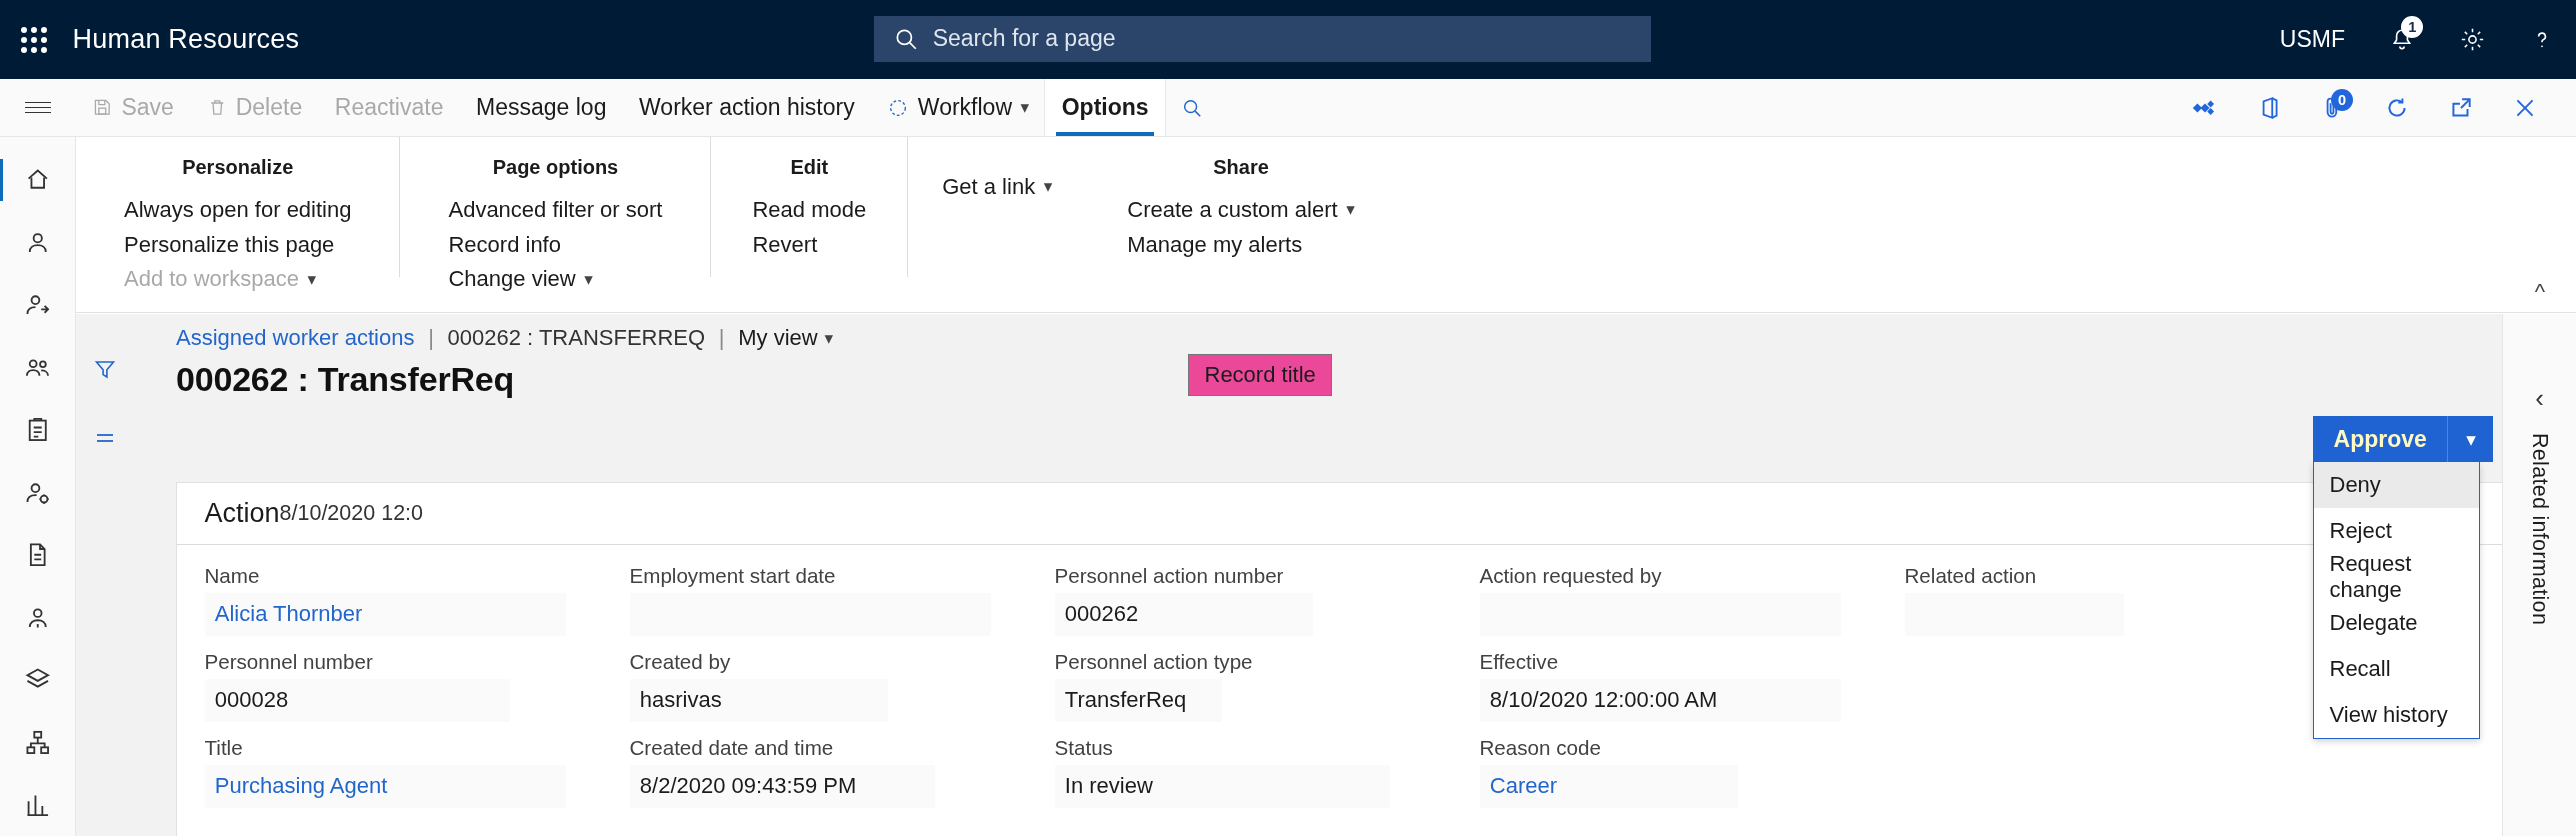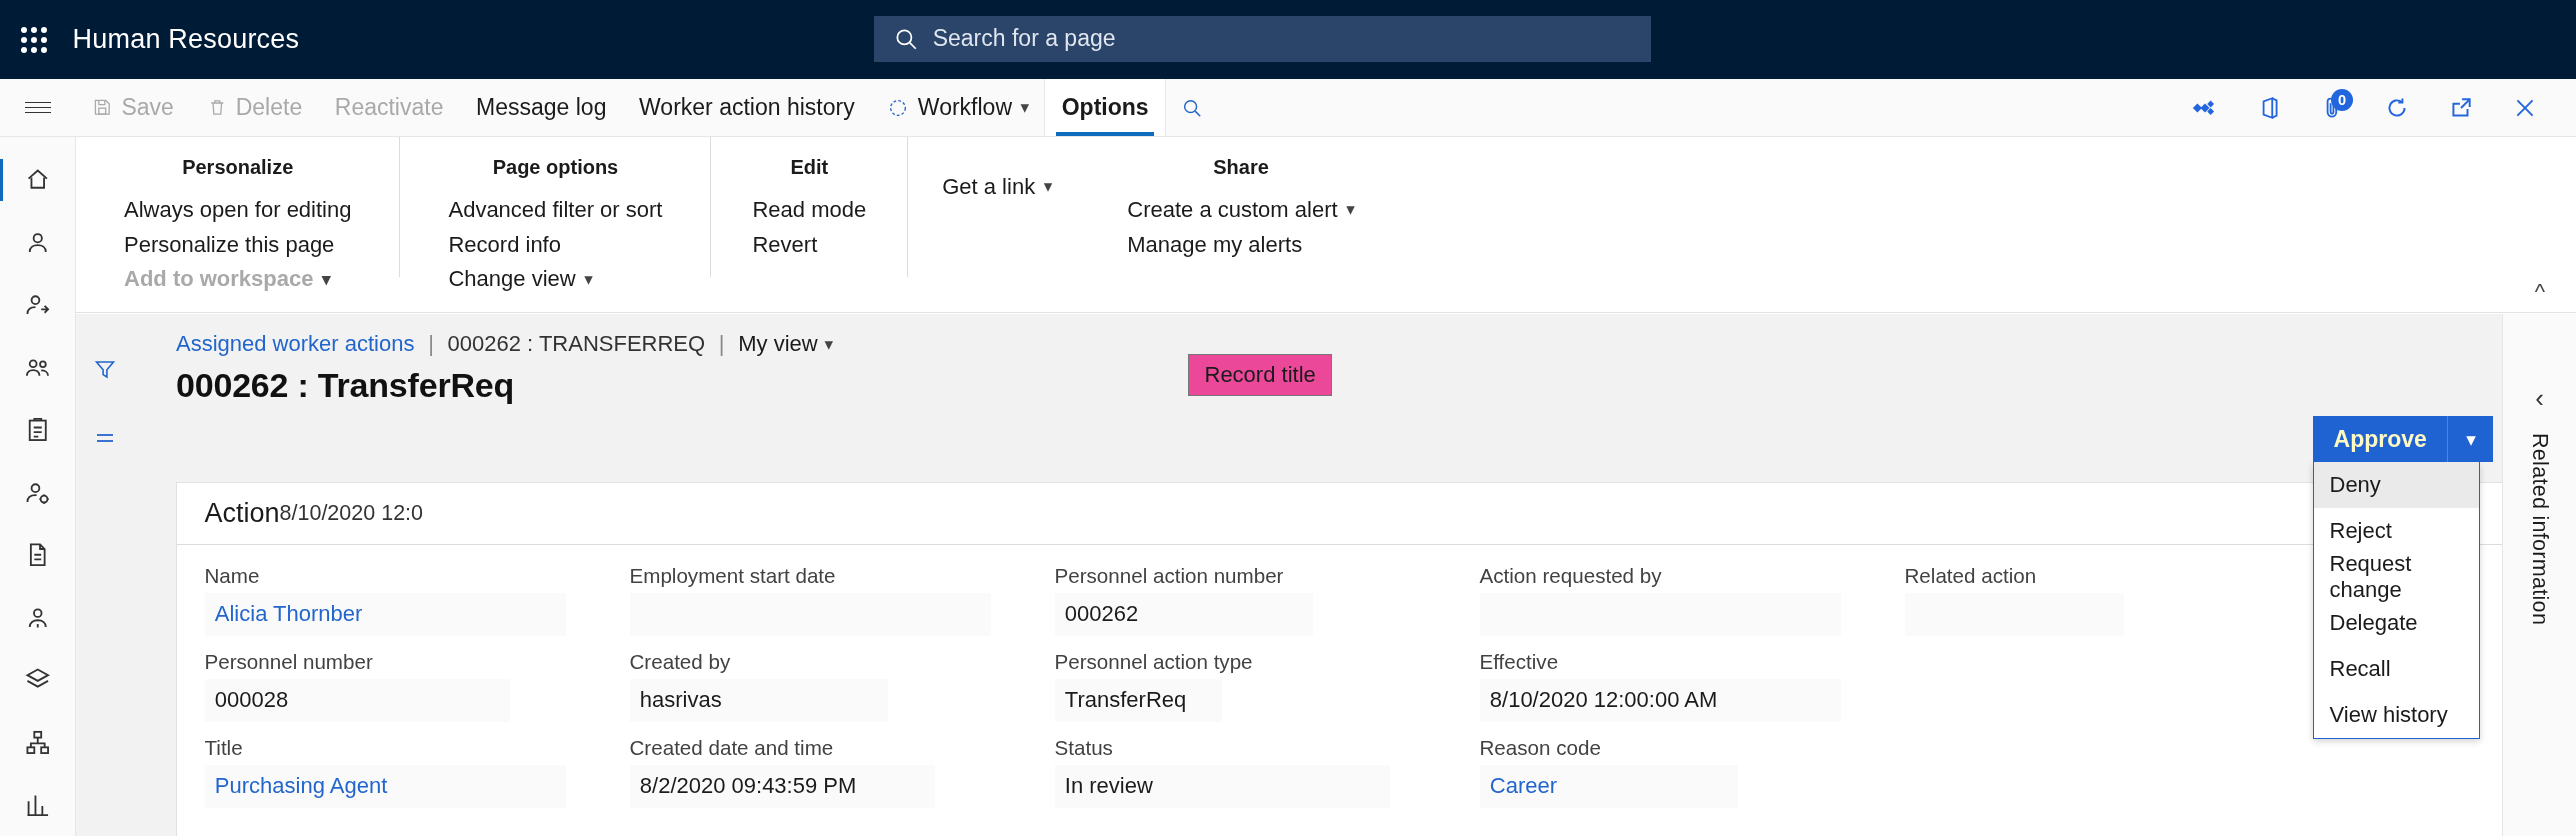--- a/index.html
+++ b/index.html
@@ -97,21 +97,21 @@
   .rgroup + .rgroup { border-left: 0.9px solid #dcdcdc; }
   .rgroup .rtitle {
     font-size: 20px; font-weight: bold; color: #1b1b1b;
     width: 100%; text-align: center; margin-bottom: 13.7px;
   }
   .ritem {
     font-size: 22px; color: #1b1b1b; cursor: pointer;
     padding: 4.3px 0; display: flex; align-items: center; gap: 8.6px;
     white-space: nowrap;
   }
-  .ritem.disabled { color: #a9a9a9; cursor: default; font-weight: bold; }
+  .ritem.disabled { color: #a9a9a9; cursor: default; }
   .ribbon-collapse {
     position: absolute; right: 31px; top: 142px; font-size: 22px; color: #444; cursor: pointer;
   }
 
   
   .navrail {
     position: absolute; left: 0; top: 137px; width: 76px; height: 699px;
     background: #fafafa; border-right: 0.9px solid #e6e6e6;
     display: flex; flex-direction: column; align-items: center; padding-top: 12px;
   }
@@ -133,21 +133,21 @@
     background: #f2f2f2; display: flex; flex-direction: column; align-items: center; padding-top: 20.6px;
   }
   .subrail .si { width: 57px; height: 69px; display:flex; align-items:center; justify-content:center; cursor:pointer; }
 
   .page {
     position: absolute; left: 57px; top: 0; right: 74px; height: 522px;
     background: #f2f2f2;
   }
   .breadcrumb {
     display: flex; align-items: center; gap: 13.7px;
-    padding: 17px 0 0 43px; font-size: 22px; color: #333;
+    padding: 11px 0 0 43px; font-size: 22px; color: #333;
   }
   .bc-link { color: #2266cc; cursor: pointer; }
   .bc-sep { color: #8a8a8a; }
   .bc-plain { color: #333; }
   .bc-view { color: #1b1b1b; cursor: pointer; display: flex; align-items: center; gap: 6.9px; }
 
   .pagetitle {
     padding: 8.6px 0 0 43px; font-size: 34px; font-weight: bold; color: #111; letter-spacing: -0.2px;
   }
 
@@ -251,20 +251,42 @@
   <div class="searchbox">
     <span class="sicon">
       <svg width="26" height="26" viewBox="0 0 24 24" fill="none" stroke="#ffffff" stroke-width="1.6">
         <circle cx="10.5" cy="10.5" r="6.5"></circle>
           <line x1="15.4" y1="15.4" x2="21" y2="21"></line>
       </svg>
     </span>
     <span class="splaceholder">Search for a page</span>
   </div>
 
+  <div class="topright">
+    <div class="tr-item">USMF</div>
+    <div class="tr-item">
+      <svg width="26" height="26" viewBox="0 0 24 24" fill="none" stroke="#ffffff" stroke-width="1.5">
+        <path d="M12 3a5 5 0 0 0-5 5v4l-2 3h14l-2-3V8a5 5 0 0 0-5-5z"></path>
+        <path d="M10 18a2 2 0 0 0 4 0"></path>
+      </svg>
+      <span class="badge-top">1</span>
+    </div>
+    <div class="tr-item">
+      <svg width="27" height="27" viewBox="0 0 24 24" fill="none" stroke="#ffffff" stroke-width="1.4">
+        <circle cx="12" cy="12" r="3.2"></circle>
+        <path d="M12 2.5v3M12 18.5v3M2.5 12h3M18.5 12h3M5.2 5.2l2.1 2.1M16.7 16.7l2.1 2.1M18.8 5.2l-2.1 2.1M7.3 16.7l-2.1 2.1"></path>
+      </svg>
+    </div>
+    <div class="tr-item">
+      <svg width="24" height="24" viewBox="0 0 24 24" fill="none" stroke="#ffffff" stroke-width="1.6">
+        <path d="M8.6 8.5a3.4 3.4 0 1 1 4.6 3.2c-.9.4-1.2 1-1.2 1.9v.6"></path>
+        <circle cx="12" cy="18.3" r="0.9" fill="#ffffff" stroke="none"></circle>
+      </svg>
+    </div>
+  </div>
 </div>
 
 <div class="cmdbar">
   <div class="hamburger">
     <div>
       <span class="hb"></span>
         <span class="hb"></span>
         <span class="hb"></span>
     </div>
   </div>

